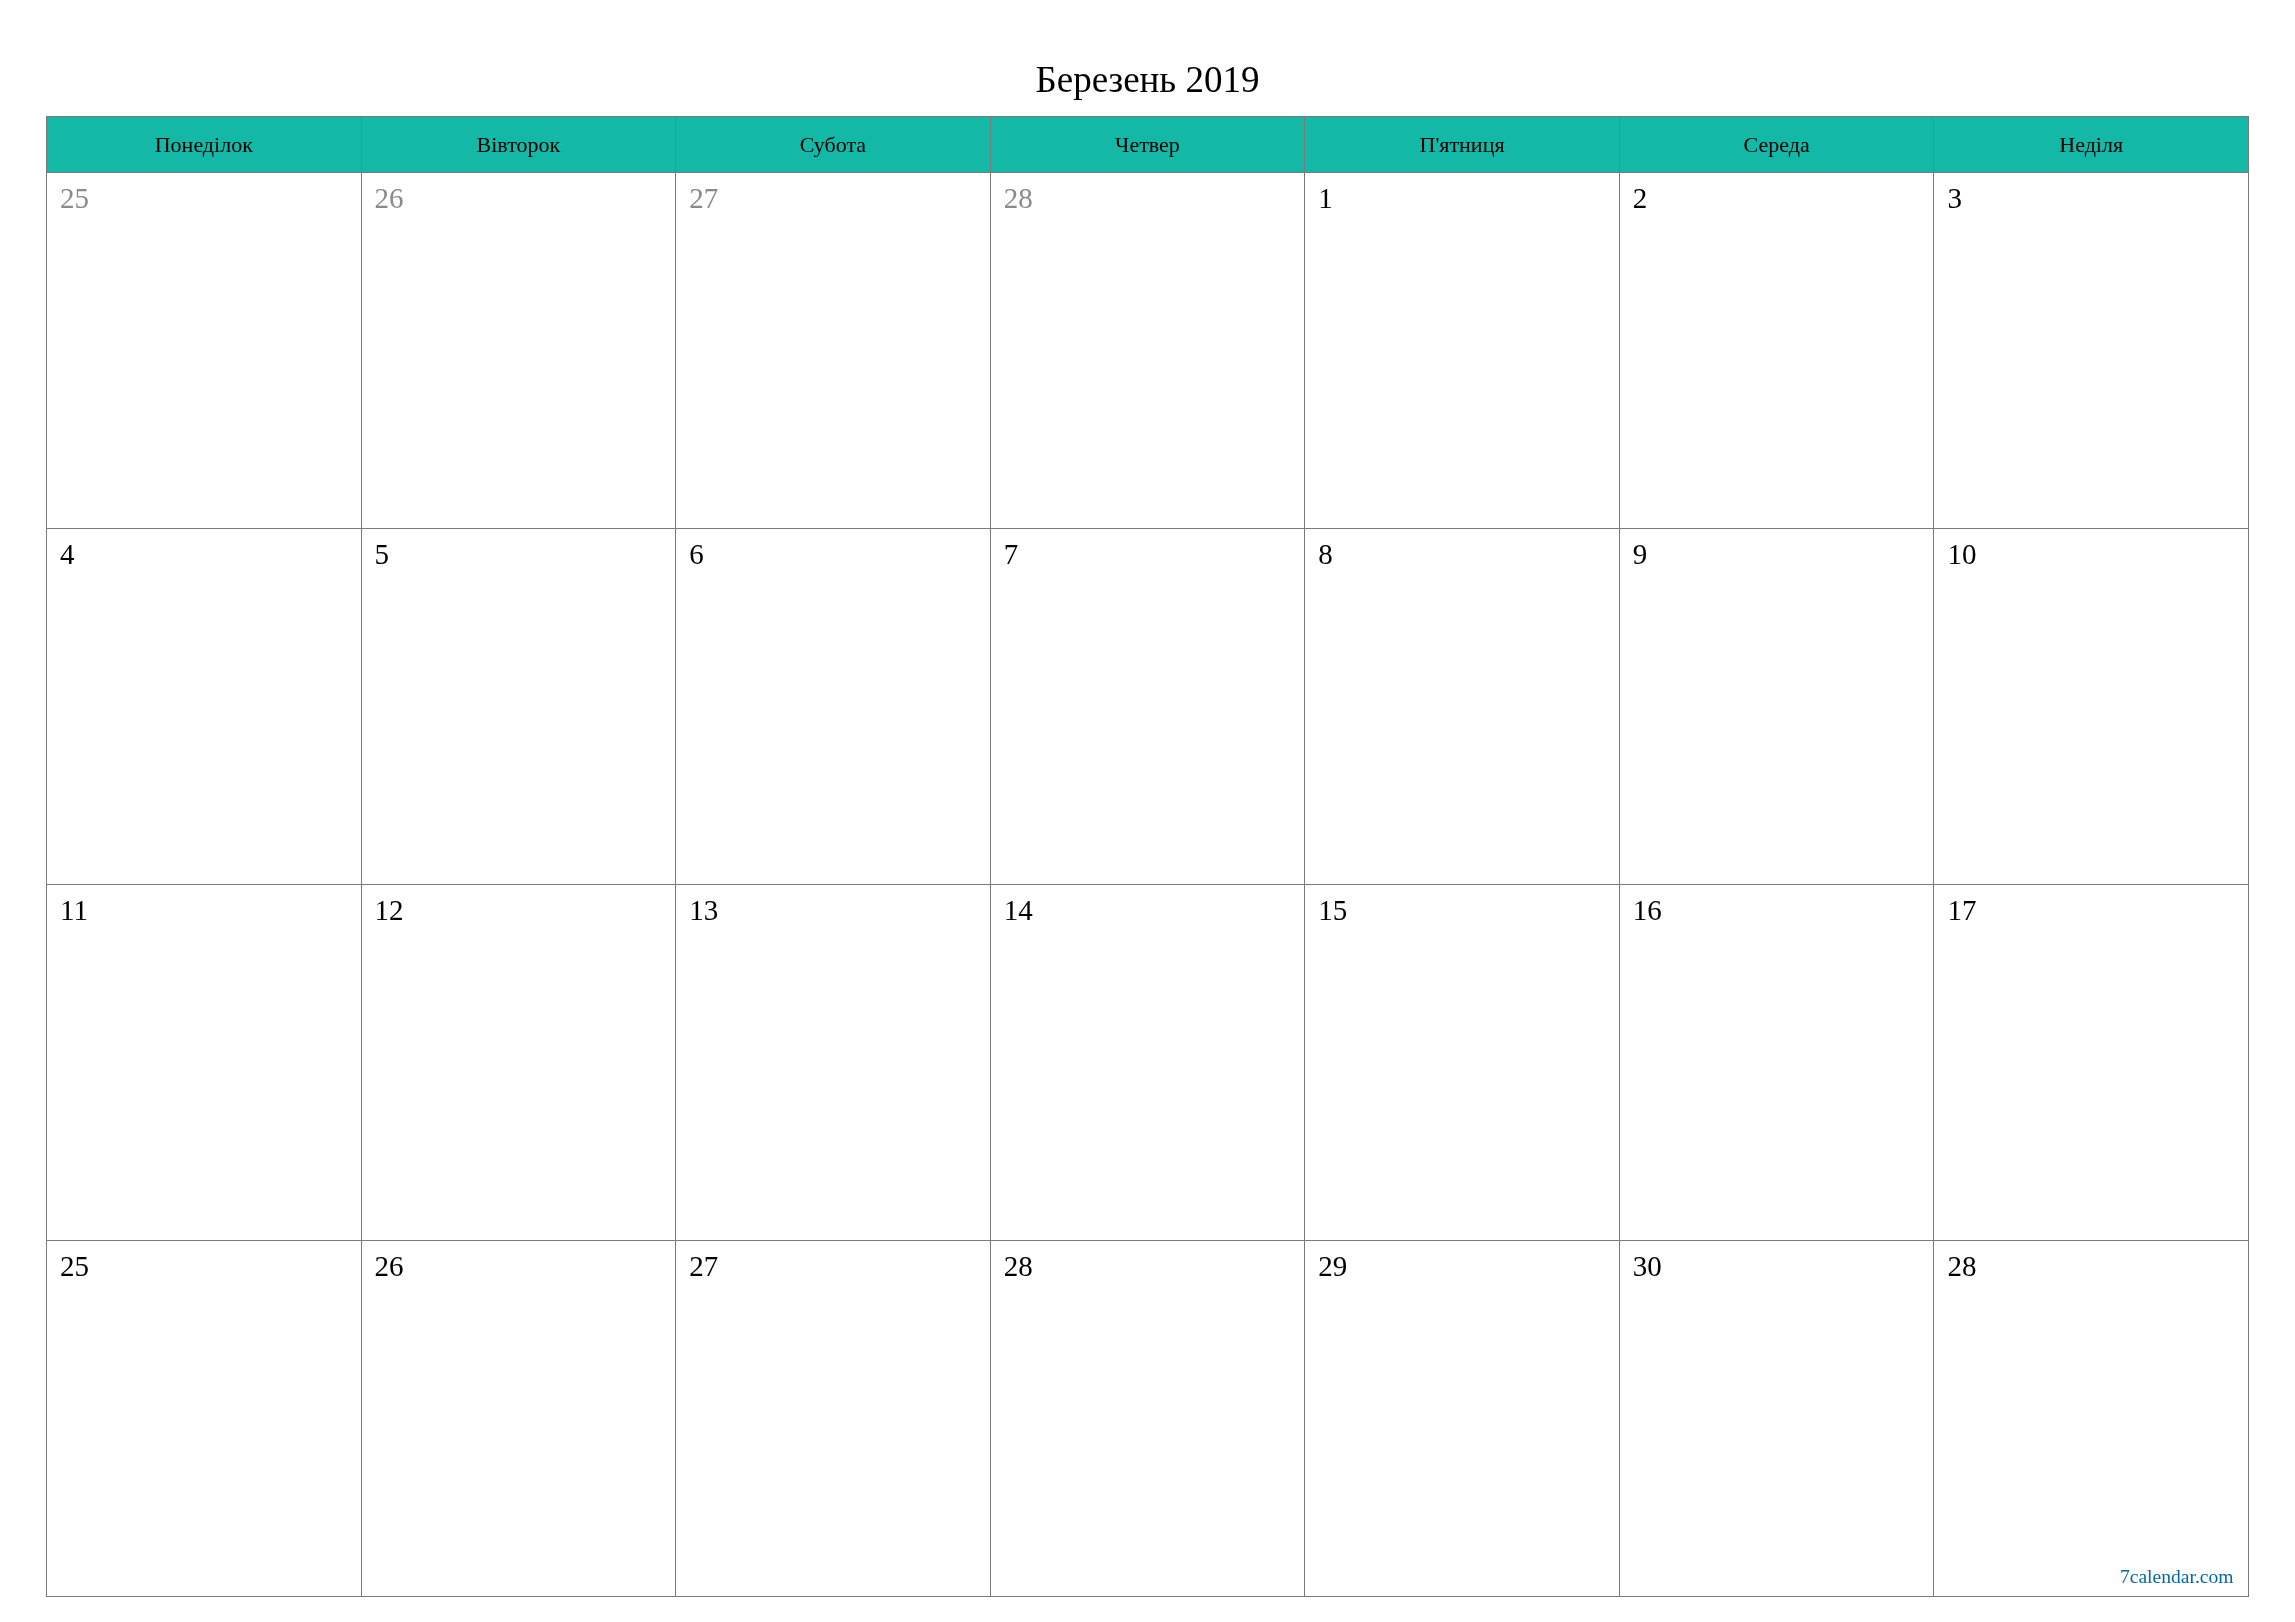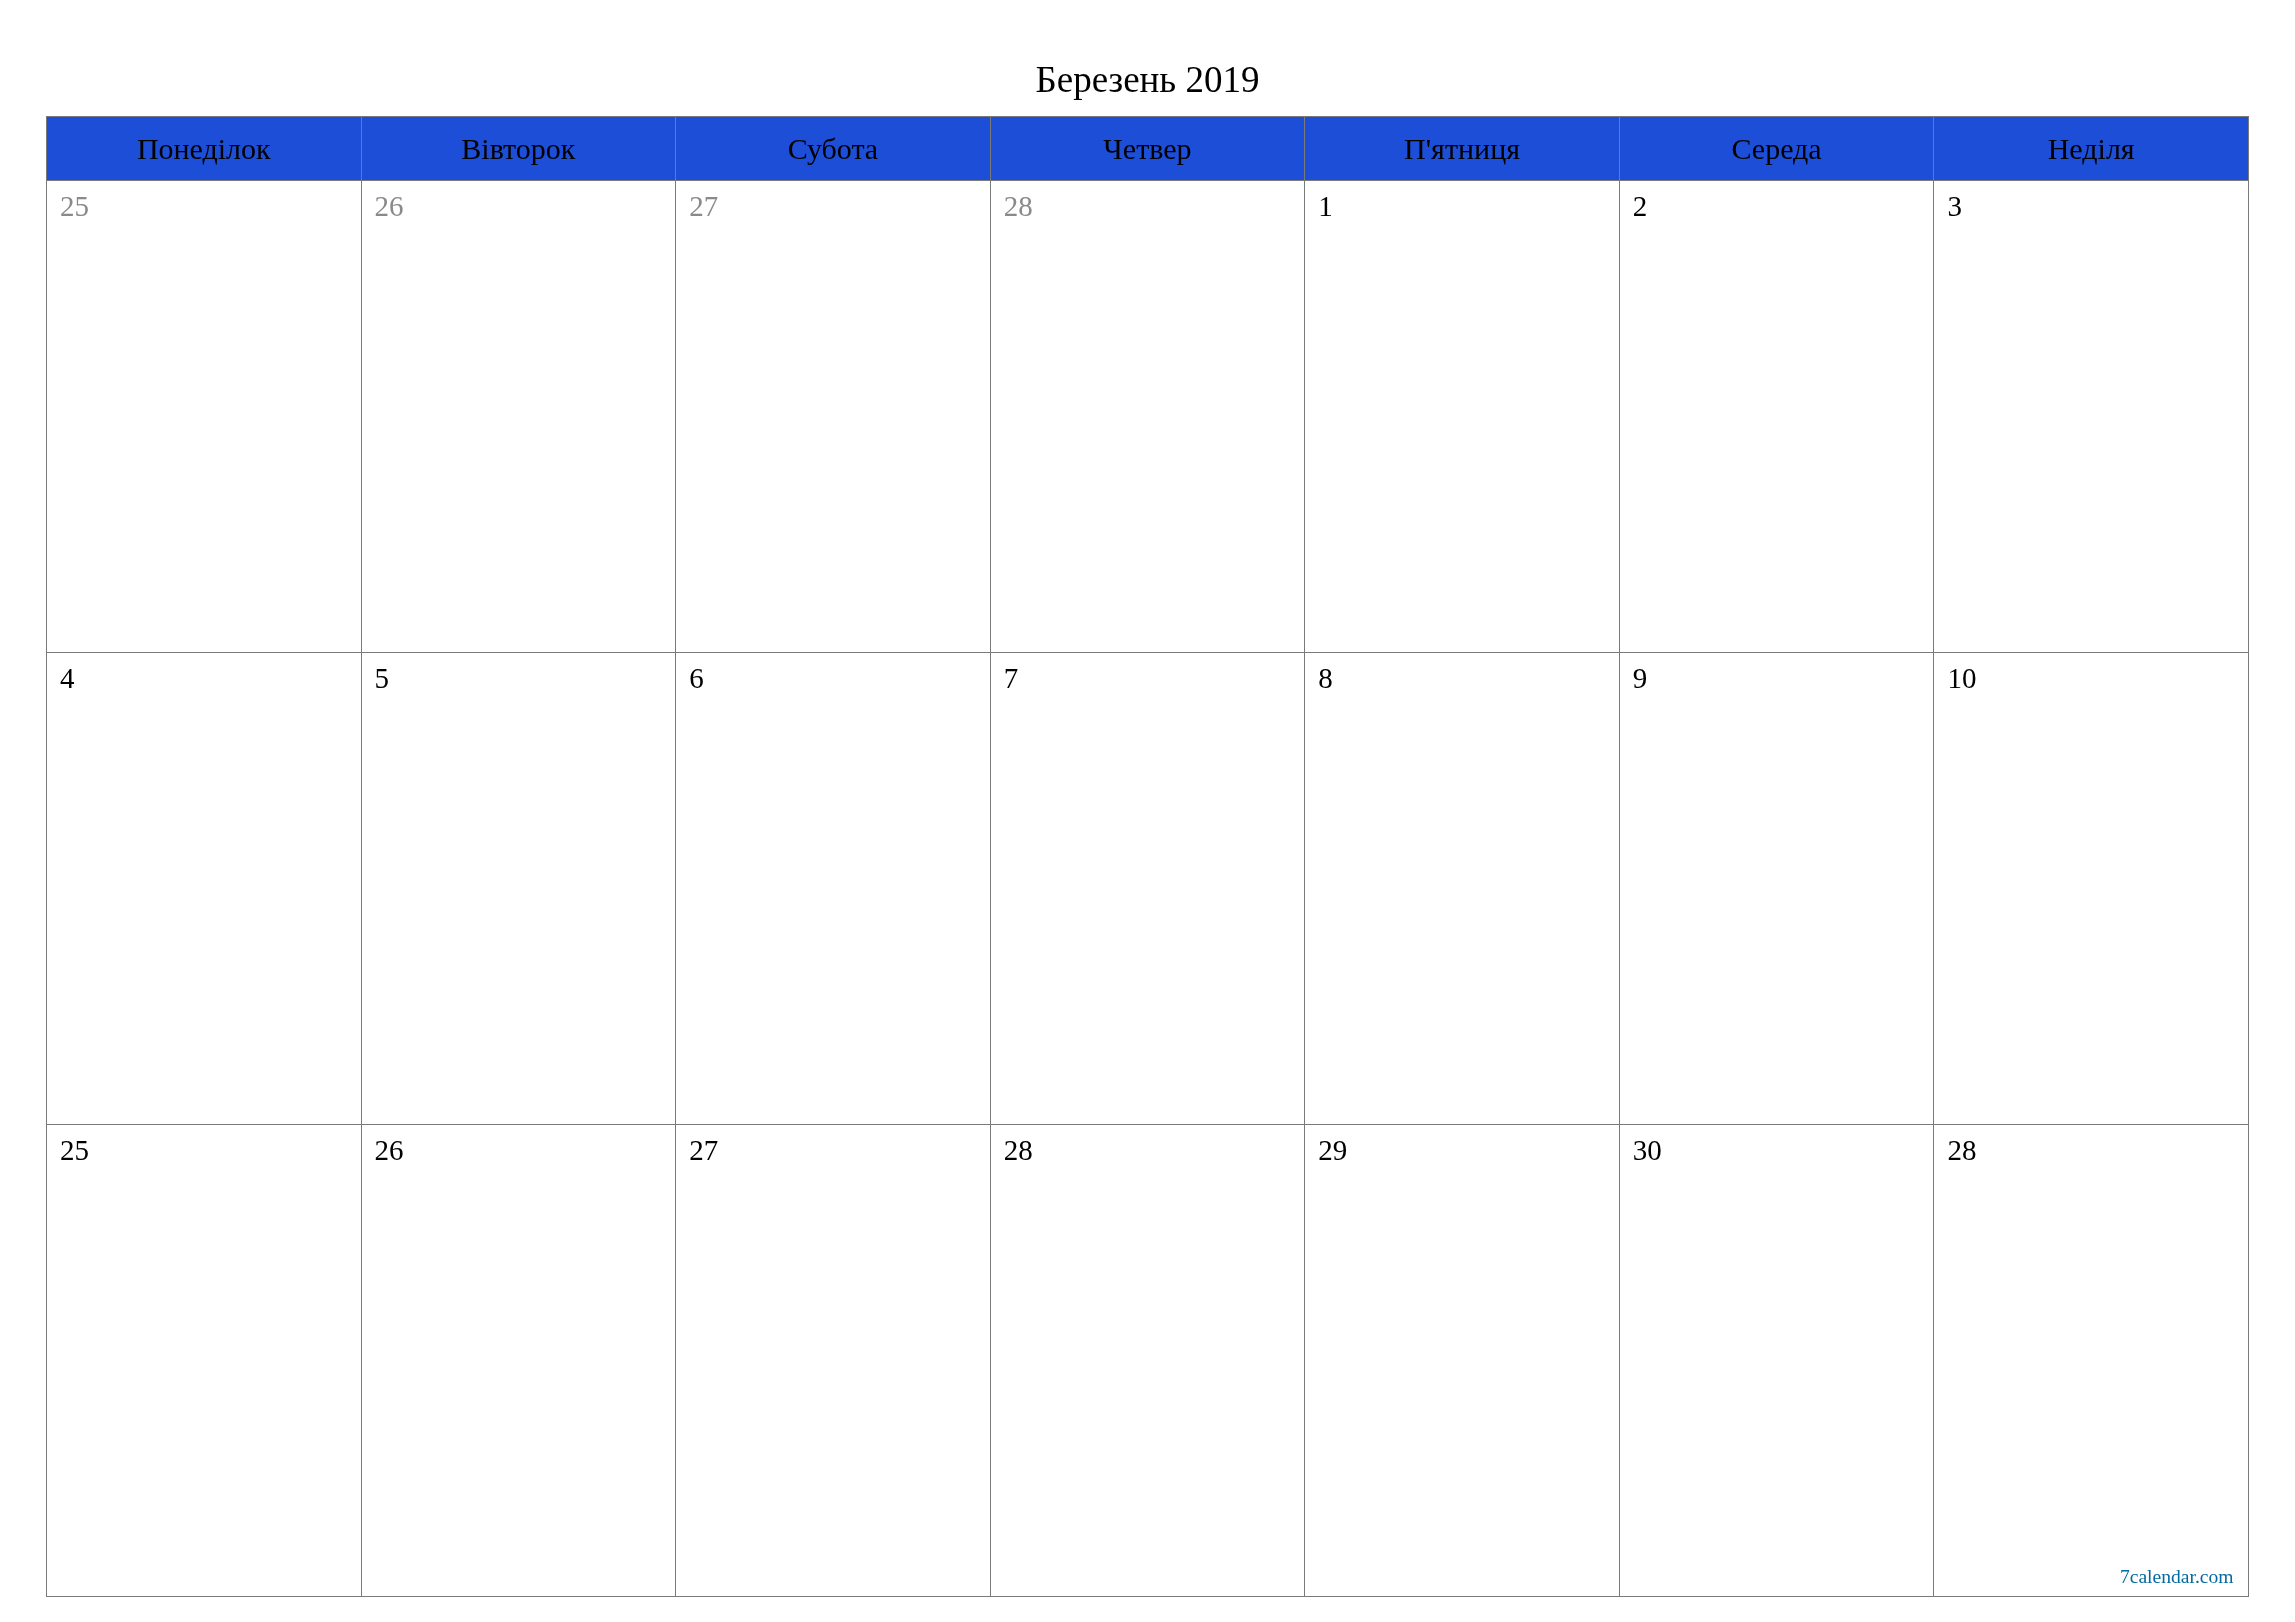--- a/index.html
+++ b/index.html
@@ -29,25 +29,25 @@
   table.cal {
     width: 100%;
     flex: 1 1 auto;
     border-collapse: collapse;
     table-layout: fixed;
     border: 1.3px solid #6a6a6a;
   }
   table.cal th {
     border: 0.7px solid #7a7a7a;
     font-weight: 400;
-    font-size: 30px;
+    font-size: 22px;
     padding: 14.4px 0;
     text-align: center;
     color: #000;
-    background: #1d4ed8;
+    background: #14b8a6;
   }
   table.cal td {
     border: 0.7px solid #7a7a7a;
     vertical-align: top;
     padding: 9.2px 13px;
     font-size: 29px;
     height: 275px;
     color: #000;
     position: relative;
   }
@@ -95,20 +95,29 @@
       <tr>
         <td>4</td>
         <td>5</td>
         <td>6</td>
         <td>7</td>
         <td>8</td>
         <td>9</td>
         <td>10</td>
       </tr>
       <tr>
+        <td>11</td>
+        <td>12</td>
+        <td>13</td>
+        <td>14</td>
+        <td>15</td>
+        <td>16</td>
+        <td>17</td>
+      </tr>
+      <tr>
         <td>25</td>
         <td>26</td>
         <td>27</td>
         <td>28</td>
         <td>29</td>
         <td>30</td>
         <td class="last-cell">
           <span>28</span>
           <span class="footer">7calendar.com</span>
         </td>

